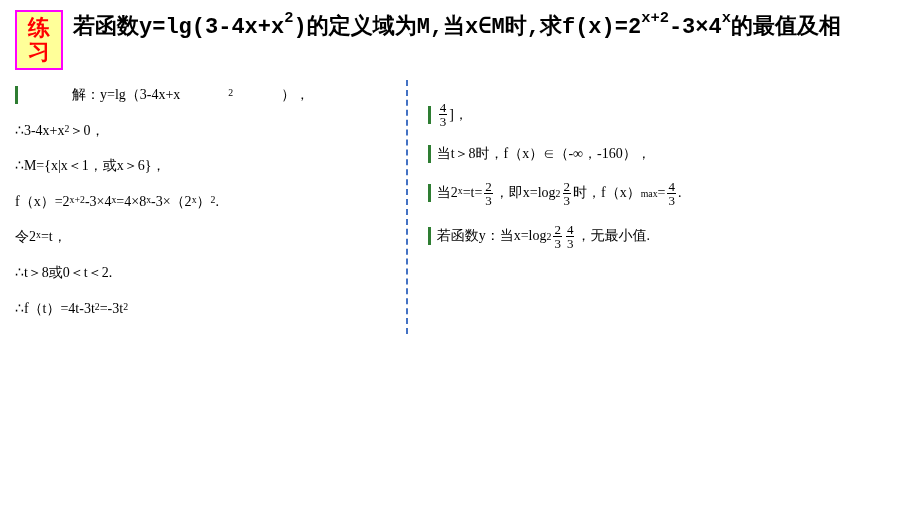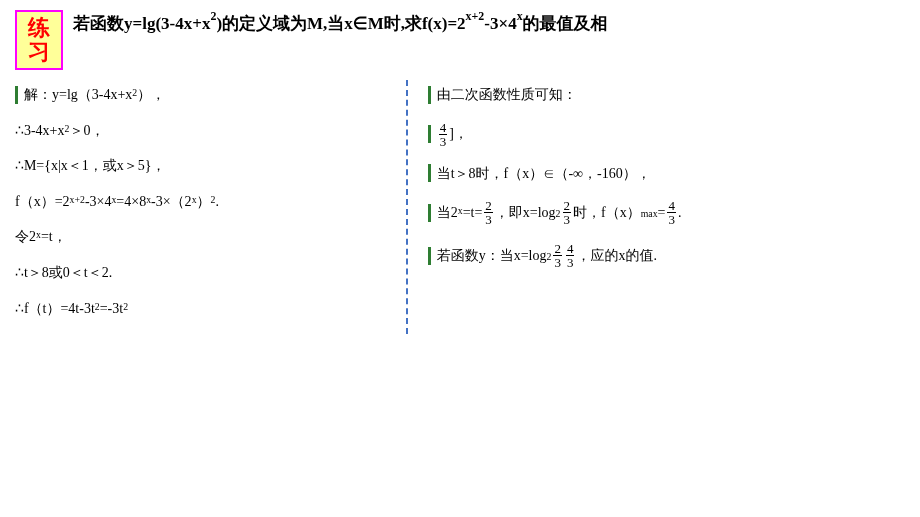--- a/index.html
+++ b/index.html
@@ -29,23 +29,23 @@
     flex-direction: column;
     align-items: center;
     justify-content: center;
     line-height: 1.1;
     margin-right: 10px;
     flex-shrink: 0;
     font-family: "KaiTi", "KaiTi_GB2312", serif;
   }
   .problem {
     font-weight: bold;
-    font-size: 17px;
+    font-size: 22px;
     line-height: 1.45;
-    font-family: Liberation Serif, serif;
+    font-family: Liberation Mono, monospace;
   }
   .solution-area {
     display: flex;
     margin-top: 15px;
     font-family: "SimSun", serif;
   }
   .col {
     box-sizing: border-box;
   }
   .col-left {
@@ -63,20 +63,21 @@
   }
   .sol-line {
     margin: 16px 0;
     line-height: 1.4;
     display: flex;
     align-items: center;
     flex-wrap: wrap;
   }
   .sol-line.first {
     margin-top: 0;
+    gap: 48px;
   }
   .green-bar {
     display: inline-block;
     width: 3px;
     height: 18px;
     background: #2e7d32;
     margin-right: 6px;
     vertical-align: middle;
   }
   sup { font-size: 0.7em; position: relative; top: -0.2em;}
@@ -112,21 +113,21 @@
       <span class="green-bar"></span>
       <span>解：y=lg（3-4x+x</span>
         <sup>2</sup>
         <span>），</span>
     </div>
     <div class="sol-line">
       <span>∴3-4x+x</span>
         <sup>2</sup>
         <span>＞0，</span>
     </div>
-    <div class="sol-line">∴M={x|x＜1，或x＞5}，</div>
+    <div class="sol-line">∴M={x|x＜1，或x＞6}，</div>
     <div class="sol-line">
       <span>f（x）=2</span>
         <sup>x+2</sup>
         <span>-3×4</span>
         <sup>x</sup>
         <span>=4×8</span>
         <sup>x</sup>
         <span>-3×（2</span>
         <sup>x</sup>
         <span>）</span>
@@ -143,24 +144,20 @@
       <span>∴f（t）=4t-3t</span>
         <sup>2</sup>
         <span>=-3t</span>
         <sup>2</sup>
     </div>
   </div>
 
   <div class="divider"></div>
 
   <div class="col col-right">
-    <div class="sol-line first">
-      <span class="green-bar"></span>
-      <span>由二次函数性质可知：</span>
-    </div>
     <div class="sol-line">
       <span class="green-bar"></span>
       <span class="frac">
         <span class="frac-num">4</span>
         <span class="frac-den">3</span>
       </span>
       <span>]，</span>
     </div>
     <div class="sol-line">
       <span class="green-bar"></span>
@@ -195,16 +192,16 @@
       <span>若函数y：当x=log</span>
         <sub>2</sub>
       <span class="frac">
         <span class="frac-num">2</span>
         <span class="frac-den">3</span>
       </span>
       <span class="frac">
         <span class="frac-num">4</span>
         <span class="frac-den">3</span>
       </span>
-      <span>，应的x的值.</span>
+      <span>，无最小值.</span>
     </div>
   </div>
 </div>
 
 </body></html>

